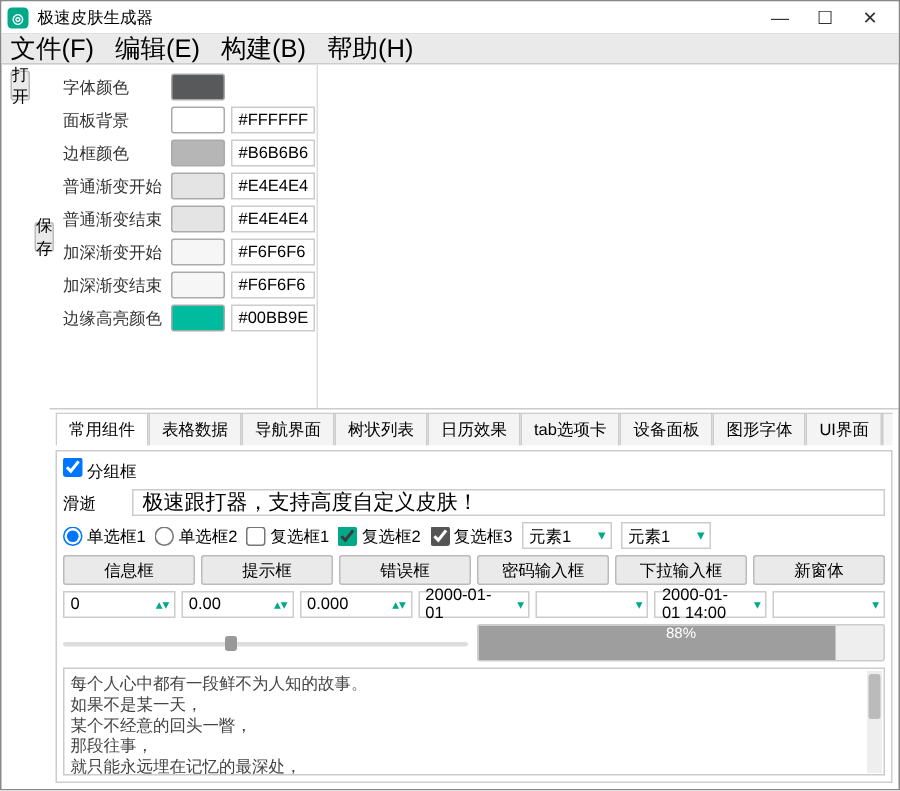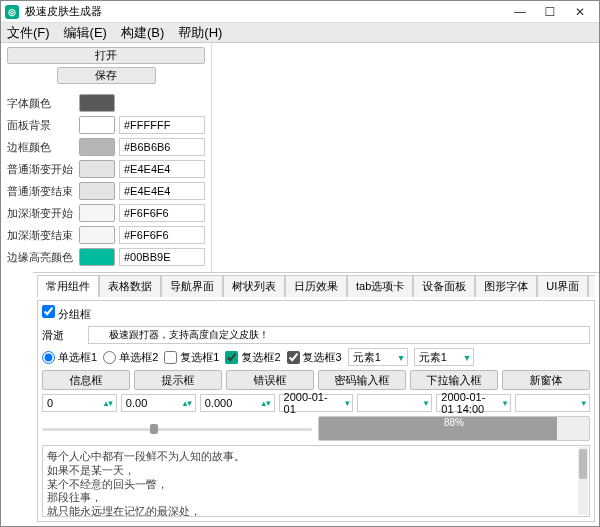--- a/index.html
+++ b/index.html
@@ -2,38 +2,38 @@
 <html><head>
 <meta charset="utf-8">
 <style>
 * { box-sizing: border-box; margin: 0; padding: 0; font-family: "Microsoft YaHei", sans-serif; }
 body { background: #f5f5f5; width: 600px; height: 527px; overflow: hidden; }
 .window { width: 600px; height: 527px; background: #fff; border: 1px solid #888; display: flex; flex-direction: column; }
 .titlebar { height: 22px; background: #fff; display: flex; align-items: center; padding: 0 4px; font-size: 11px; border-bottom: 1px solid #ddd; }
 .titlebar .appicon { width: 14px; height: 14px; background: #0a8; border-radius: 3px; margin-right: 6px; display:flex;align-items:center;justify-content:center;color:#fff;font-size:9px;font-weight:bold; }
 .titlebar .title { flex: 1; }
 .titlebar .winbtn { width: 30px; height: 20px; display: flex; align-items: center; justify-content: center; font-size: 12px; color: #333; cursor: pointer; }
-.menubar { height: 20px; background: #eaeaea; display: flex; align-items: center; padding: 0 6px; font-size: 13px; gap: 14px; border-bottom: 1px solid #ccc; }
+.menubar { height: 20px; background: #eaeaea; display: flex; align-items: center; padding: 0 6px; font-size: 17px; gap: 14px; border-bottom: 1px solid #ccc; }
 .menubar span { cursor: pointer; }
 .content { flex: 1; display: flex; overflow: hidden; }
-.leftcol { width: 210px; padding: 4px 6px; display: flex; flex-direction: column; gap: 3px; }
+.leftcol { width: 210px; padding: 4px 6px; display: flex; flex-direction: row; gap: 3px; }
 .bigbtn { height: 20px; background: #eaeaea; border: 1px solid #bbb; border-radius: 2px; font-size: 11px; display: flex; align-items: center; justify-content: center; cursor: pointer; }
 .savebtn { width: 50%; align-self: center; }
 .row { display: flex; align-items: center; gap: 4px; height: 22px; }
 .row .lbl { width: 68px; font-size: 11px; color: #333; text-align: left; }
 .row .swatch { width: 36px; height: 18px; border: 1px solid #aaa; border-radius: 2px; }
 .row .hex { flex: 1; height: 18px; border: 1px solid #ccc; font-size: 11px; padding: 0 4px; display:flex;align-items:center; background:#fff; }
 .rightcol { flex: 1; background: #fff; border-left: 1px solid #ddd; }
 .bottom { border-top: 1px solid #ccc; padding: 2px 4px 4px 4px; display: flex; flex-direction: column; gap: 3px; margin-left: 32px; }
 .tabs { display: flex; overflow: hidden; }
 .tab { font-size: 11px; padding: 3px 8px; border: 1px solid #ccc; border-bottom: none; background: #f4f4f4; cursor: pointer; white-space: nowrap; }
 .tab.active { background: #fff; border-bottom: 1px solid #fff; margin-bottom: -1px; }
 .tabbody { border: 1px solid #ccc; padding: 4px; display: flex; flex-direction: column; gap: 4px; background:#fff; }
 .chkrow { display: flex; align-items: center; gap: 6px; font-size: 11px; }
-.chkrow input[type=text] { flex: 1; height: 18px; border: 1px solid #ccc; font-size: 10px; padding: 0 20px; }
+.chkrow input[type=text] { flex: 1; height: 18px; border: 1px solid #ccc; font-size: 14px; padding: 0 6px; }
 .radiorow { display: flex; align-items: center; gap: 6px; font-size: 11px; }
 .radiorow label { display: flex; align-items: center; gap: 3px; }
 .radiorow .combo { height: 18px; border: 1px solid #ccc; font-size: 11px; padding: 0 14px 0 4px; background: #fff; position: relative; min-width: 60px; display:flex;align-items:center; }
 .radiorow .combo::after { content: "▾"; position: absolute; right: 3px; color: #0a8; font-size: 10px; }
 .btnrow { display: flex; gap: 4px; }
 .btnrow .sbtn { flex: 1; height: 20px; background: #eaeaea; border: 1px solid #bbb; border-radius: 2px; font-size: 11px; display: flex; align-items: center; justify-content: center; cursor: pointer; }
 .inrow { display: flex; gap: 4px; }
 .inrow .inp { flex: 1; height: 18px; border: 1px solid #ccc; font-size: 11px; padding: 0 14px 0 4px; background: #fff; position: relative; display:flex;align-items:center; }
 .inrow .inp .caret { position: absolute; right: 3px; color: #0a8; font-size: 9px; }
 .sliderrow { display: flex; align-items: center; gap: 6px; }

